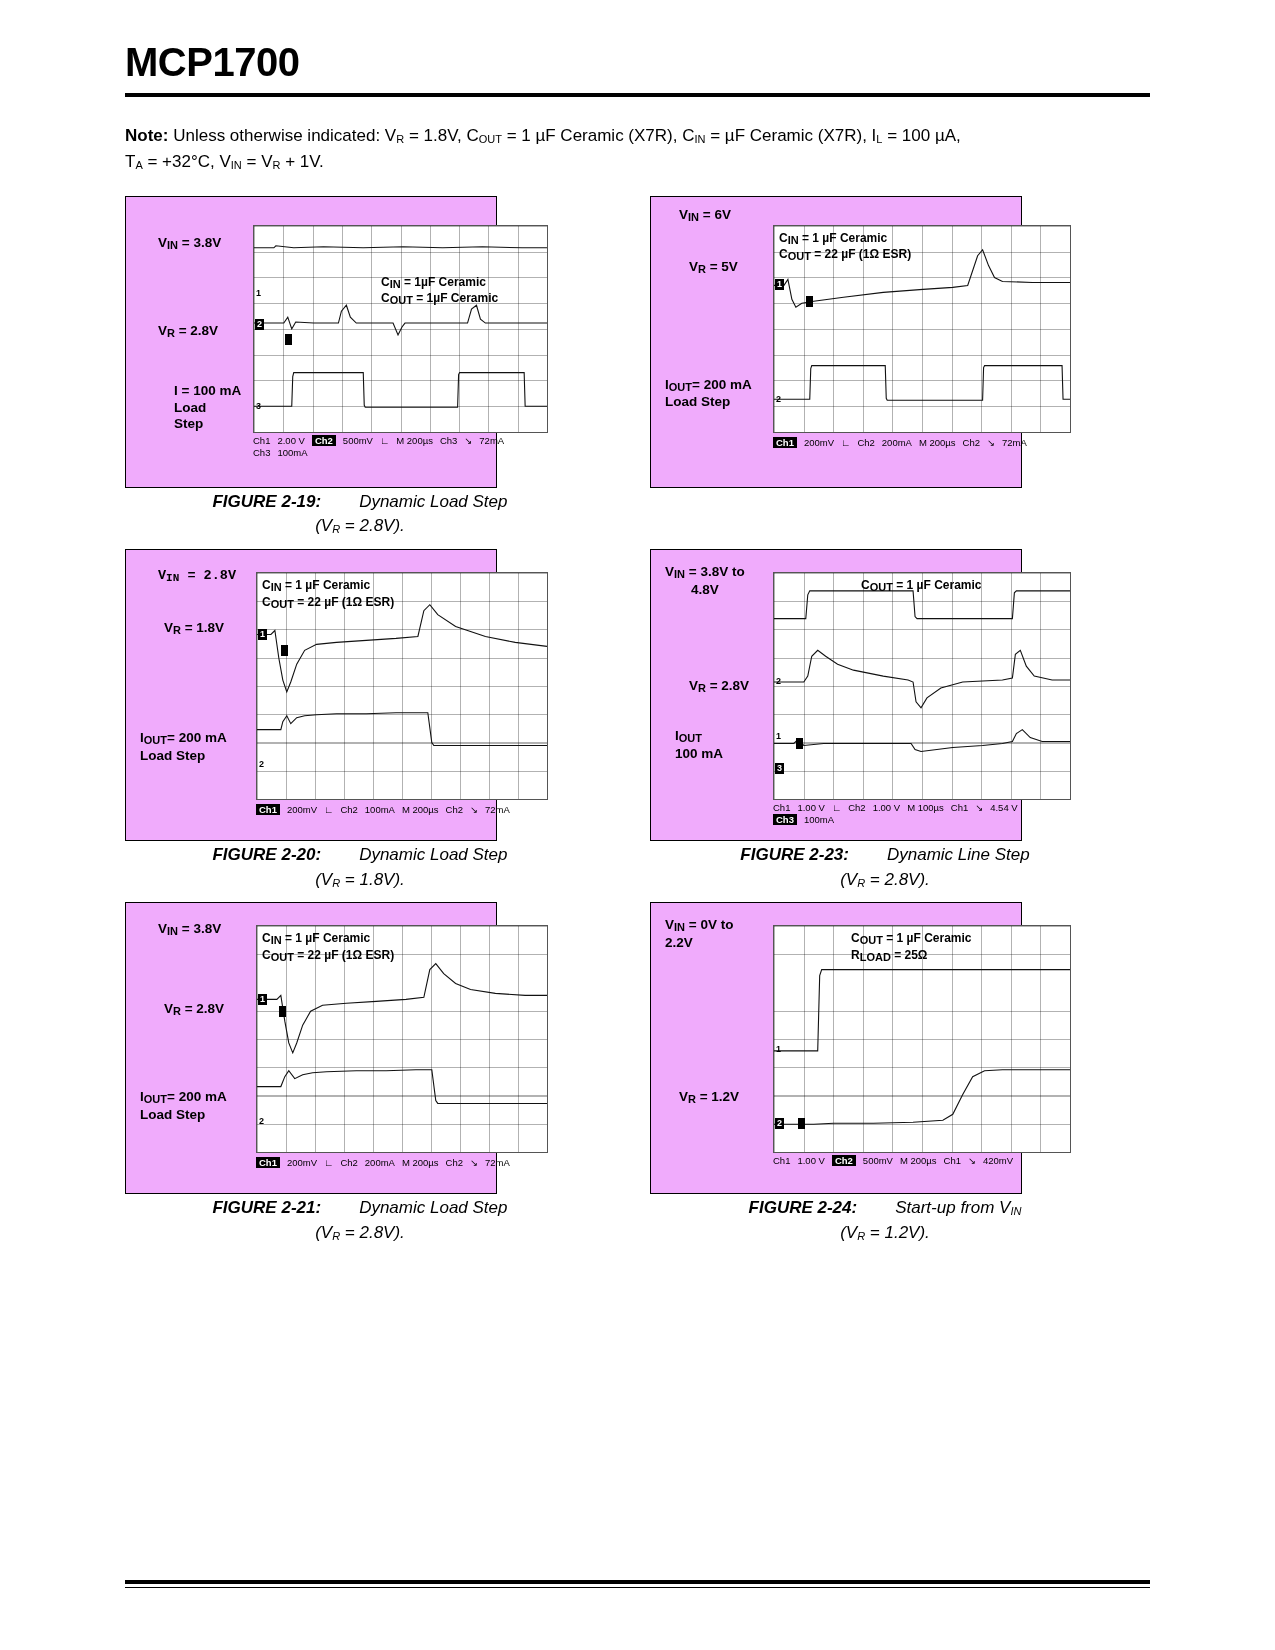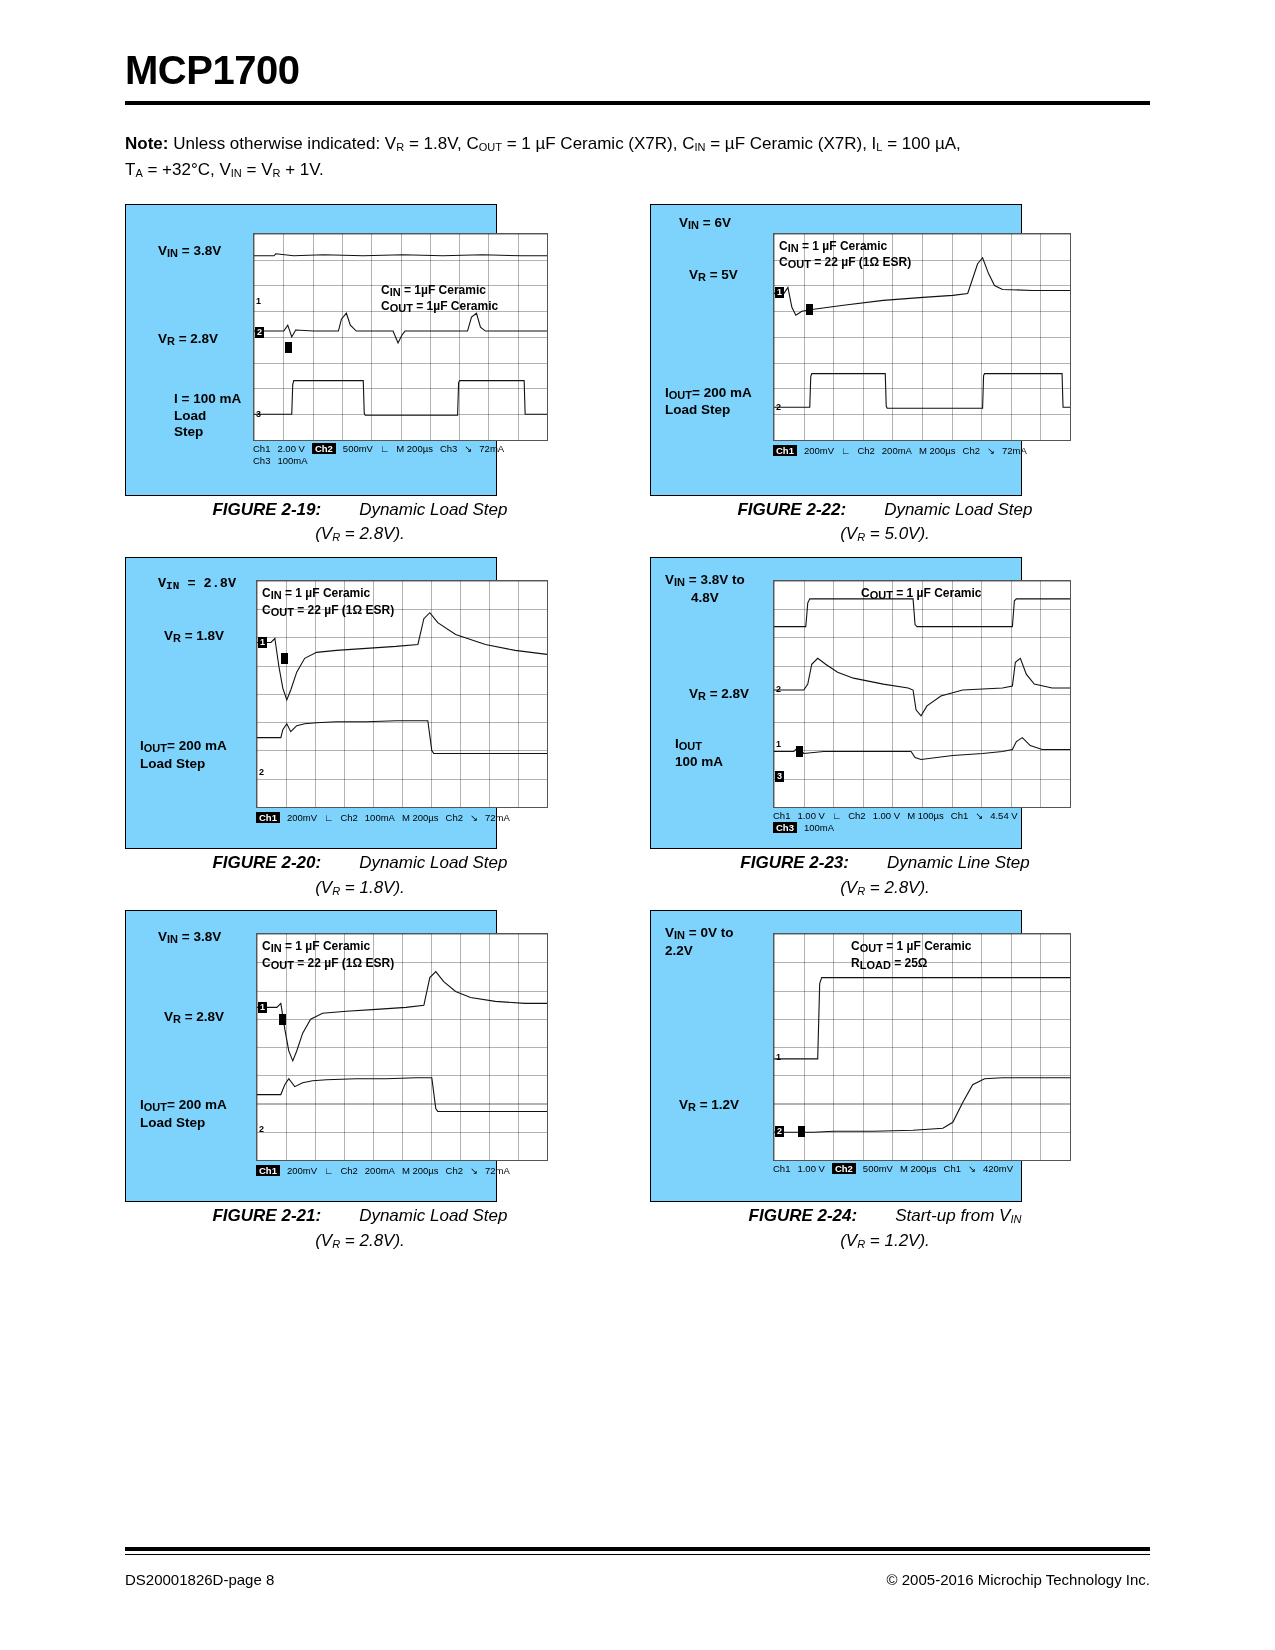--- a/index.html
+++ b/index.html
@@ -12,21 +12,21 @@
     height: 1650px;
     font-family: "Liberation Sans", sans-serif;
     color: #000000;
     position: relative;
   }
   .page {
     position: relative;
     width: 1275px;
     height: 1650px;
     box-sizing: border-box;
-    padding: 8px 125px;
+    padding: 0 125px;
   }
   
   .doc-title {
     font-size: 40px;
     font-weight: bold;
     letter-spacing: -0.5px;
     padding-top: 40px;
     margin: 0;
   }
   .header-rule {
@@ -55,21 +55,21 @@
     row-gap: 0px;
   }
   .fig-block {
     margin-bottom: 10px;
   }
   .scope {
     position: relative;
     width: 372px;
     height: 292px;
     border: 1px solid #000;
-    background: #7dd3fc;
+    background: #f0abfc;
     box-sizing: border-box;
   }
   .scope-inner {
     position: absolute;
     background: #fff;
     border: 1px solid #555;
     box-sizing: border-box;
     overflow: hidden;
   }
   .grid-lines {
@@ -275,24 +275,20 @@
             <span>∟</span>
             <span>Ch2</span>
             <span>200mA</span>
             <span>M 200µs</span>
             <span>Ch2</span>
             <span>↘</span>
             <span>72mA</span>
           </div>
         </div>
       </div>
-      <div class="caption">
-        <span class="cap-id">FIGURE 2-22:</span><span class="cap-text">Dynamic Load Step</span>
-        <span class="cap-sub"><span>(V</span><sub>R</sub><span> = 5.0V).</span></span>
-      </div>
     </div>
 
     <div class="fig-block">
       <div class="scope">
         <div class="lbl" style="left:32px; top:18px;font-family:Liberation Mono, monospace;">
           <span>V</span><sub>IN</sub><span> = 2.8V</span>
         </div>
         <div class="lbl" style="left:38px; top:70px;">
           <span>V</span><sub>R</sub><span> = 1.8V</span>
         </div>
@@ -484,19 +480,15 @@
         <span class="cap-id">FIGURE 2-24:</span><span class="cap-text"><span>Start-up from V</span><sub>IN</sub></span>
         <span class="cap-sub"><span>(V</span><sub>R</sub><span> = 1.2V).</span></span>
       </div>
     </div>
 
   </div>
 
   <div class="footer">
     <div class="footer-rule-thick"></div>
     <div class="footer-rule-thin"></div>
-    <div class="footer-row">
-      <span>DS20001826D-page 8</span>
-      <span>© 2005-2016 Microchip Technology Inc.</span>
-    </div>
   </div>
 
 </div>
 
 </body></html>

